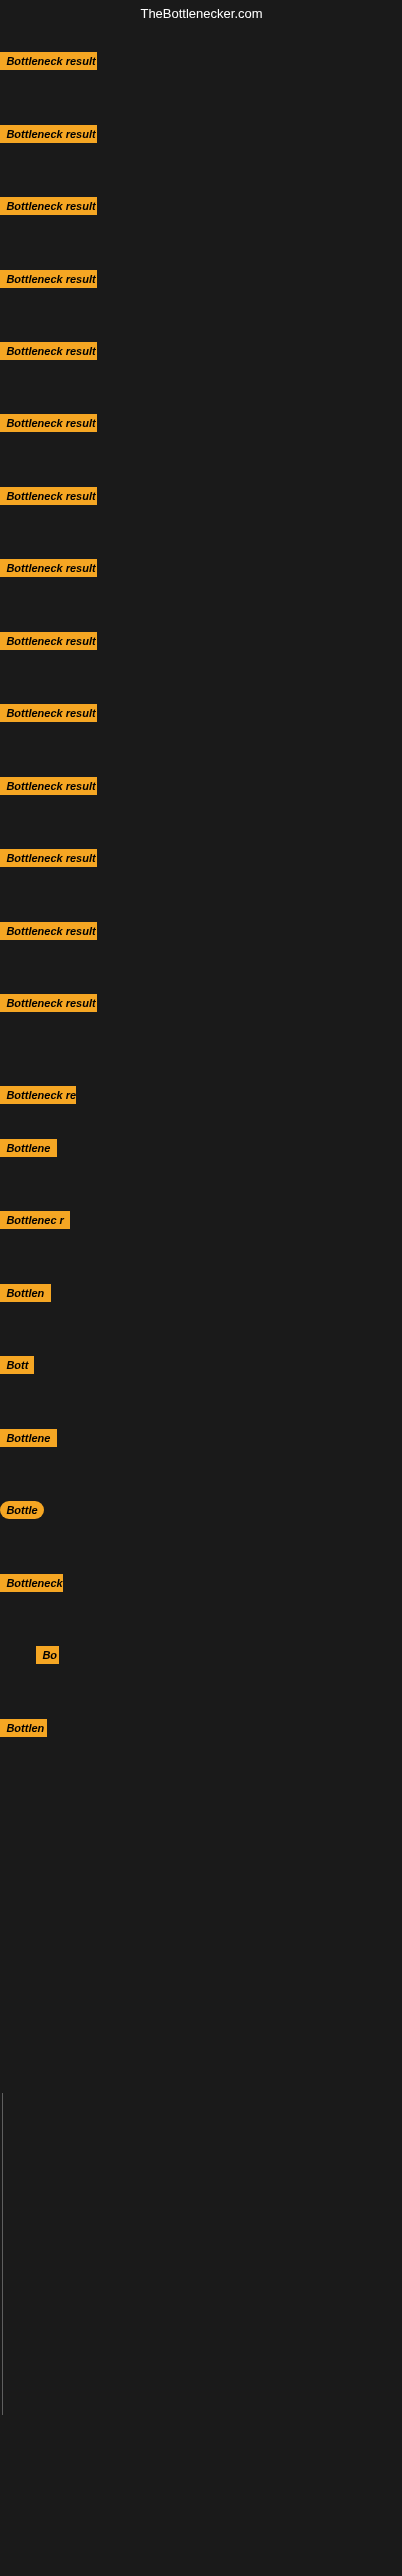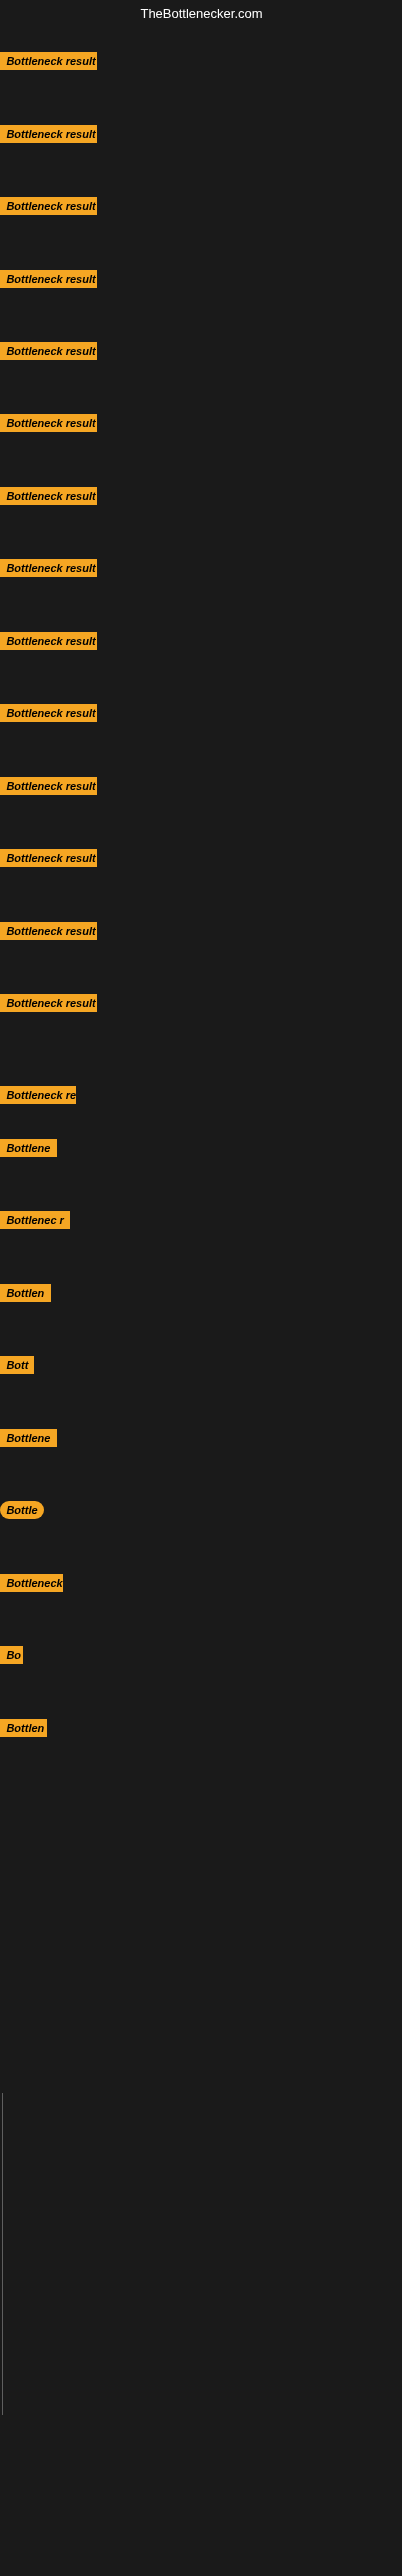--- a/index.html
+++ b/index.html
@@ -70,18 +70,18 @@
     <div class="bottleneck-item" style="top: 894px;"><div class="bottleneck-badge" style="max-width: 97px;">Bottleneck result</div></div>
     <div class="bottleneck-item" style="top: 966px;"><div class="bottleneck-badge" style="max-width: 97px;">Bottleneck result</div></div>
     <div class="bottleneck-item" style="top: 1038px; margin-top: 20px;"><div class="bottleneck-badge" style="max-width: 76px;">Bottleneck re</div></div>
     <div class="bottleneck-item" style="top: 1111px;"><div class="bottleneck-badge" style="max-width: 58px;">Bottlene</div></div>
     <div class="bottleneck-item" style="top: 1183px;"><div class="bottleneck-badge" style="max-width: 71px;">Bottlenec r</div></div>
     <div class="bottleneck-item" style="top: 1256px;"><div class="bottleneck-badge" style="max-width: 52px;">Bottlen</div></div>
     <div class="bottleneck-item" style="top: 1328px;"><div class="bottleneck-badge" style="max-width: 34px;">Bott</div></div>
     <div class="bottleneck-item" style="top: 1401px;"><div class="bottleneck-badge" style="max-width: 58px;">Bottlene</div></div>
     <div class="bottleneck-item" style="top: 1473px;"><div class="bottleneck-badge" style="max-width: 44px; border-radius: 9px;">Bottle</div></div>
     <div class="bottleneck-item" style="top: 1546px;"><div class="bottleneck-badge" style="max-width: 63px;">Bottleneck</div></div>
-    <div class="bottleneck-item" style="top: 1618px;"><div class="bottleneck-badge" style="max-width: 22.5px;">Bo</div></div>
+    <div class="bottleneck-item" style="top: 1618px; margin-left: 36px;"><div class="bottleneck-badge" style="max-width: 22.5px;">Bo</div></div>
     <div class="bottleneck-item" style="top: 1691px;"><div class="bottleneck-badge" style="max-width: 47px;">Bottlen</div></div>
   </div>
 
 <div style="position: absolute; left: 1.6px; width: 1.6px; background-color: rgba(255,255,255,0.3); top: 2093px; height: 322px;"></div>
 
 
 </body></html>

